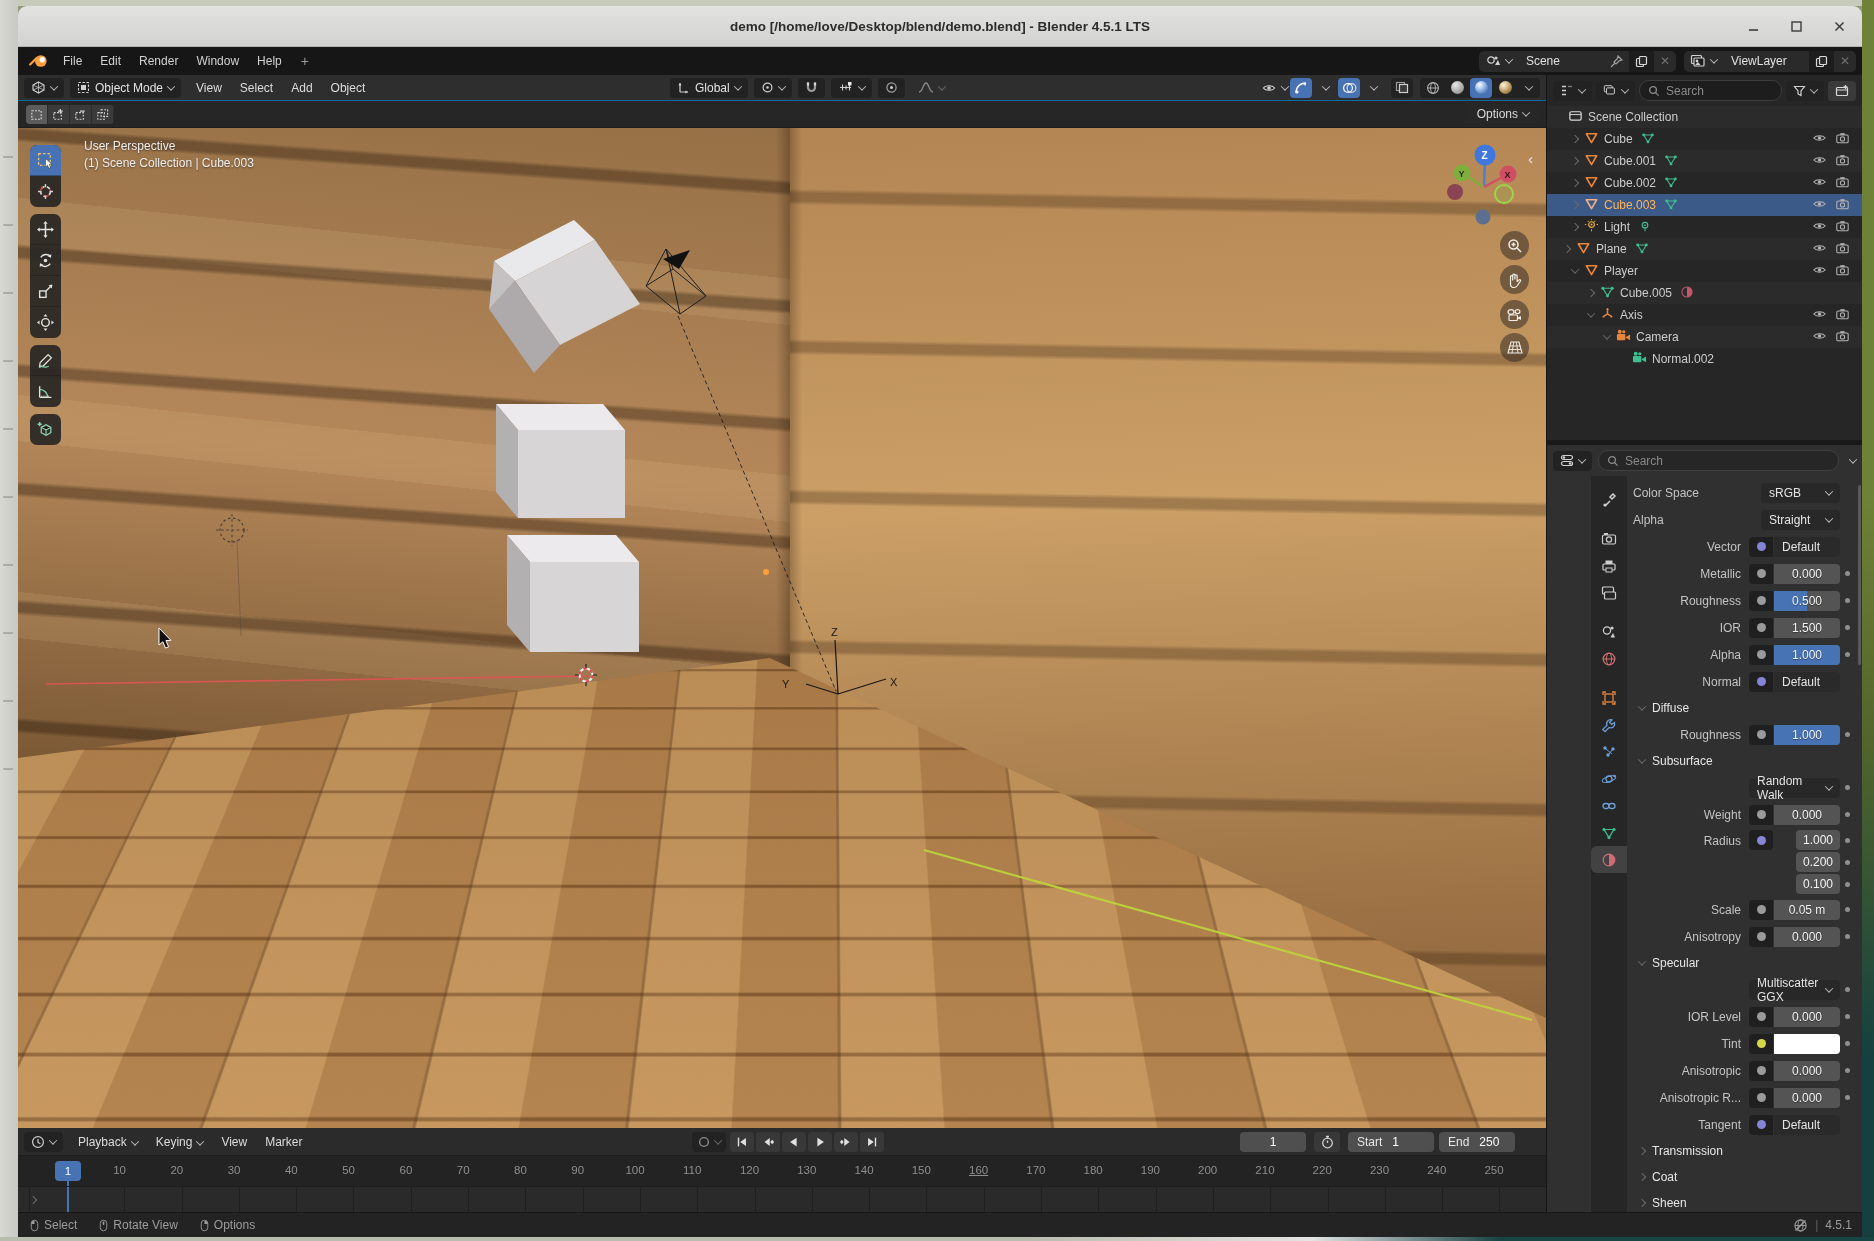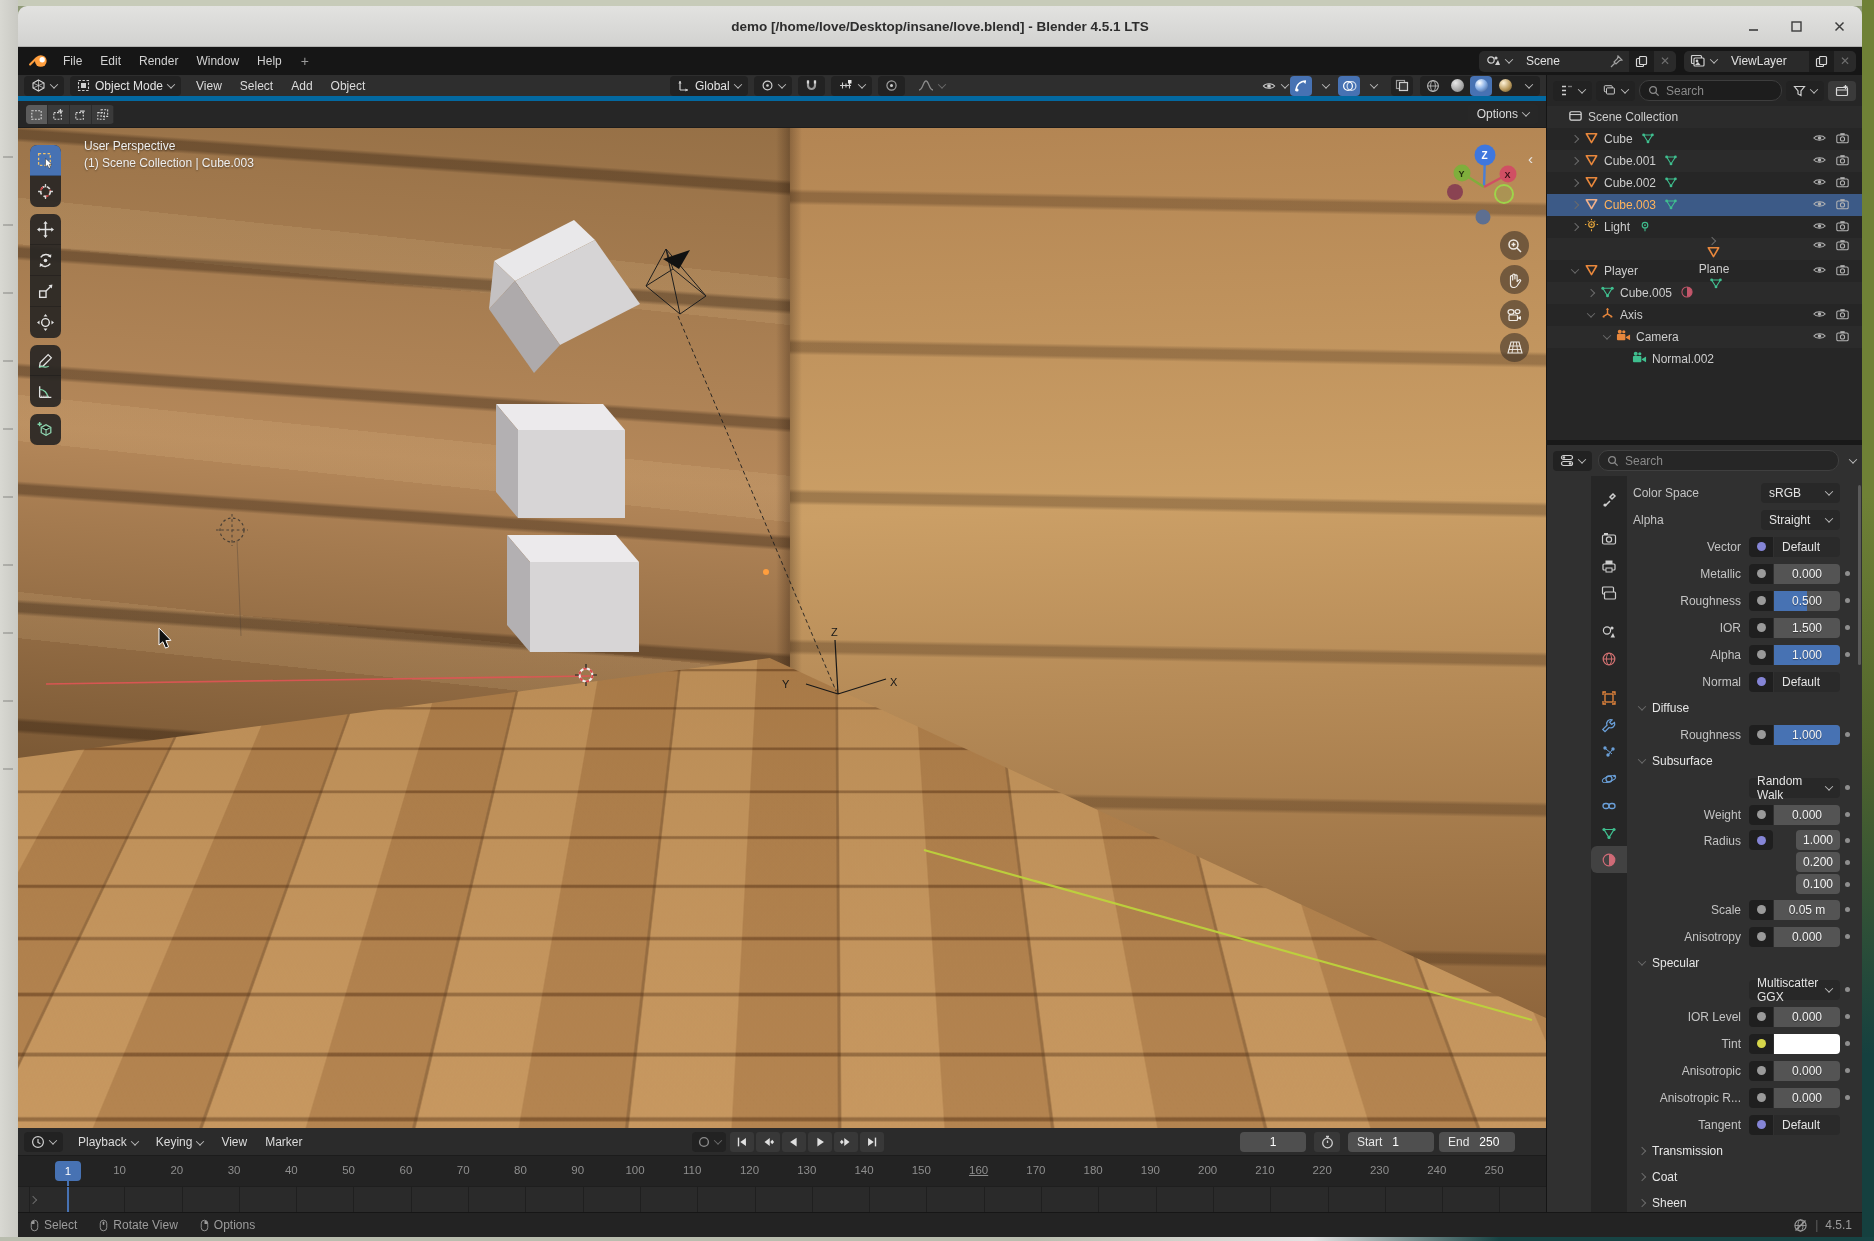--- a/index.html
+++ b/index.html
@@ -40,21 +40,21 @@
   .pill-label{color:#e0e0e0;padding:0 8px;min-width:86px;}
   .dimx{color:#6f6f6f;font-size:12px;padding:0 6px;}
 
   
   .cv{width:6px;height:6px;border-right:1.4px solid #b9b9b9;border-bottom:1.4px solid #b9b9b9;
       display:inline-block;transform:rotate(45deg) translate(-1px,-1px);margin-left:5px;flex:0 0 auto;}
   .cv.r{transform:rotate(-45deg);}
   .cv.dim{border-color:#6a6a6a;}
 
   
-  .vph{left:18px;top:75px;width:1528px;height:26px;background:#2e2e2e;display:flex;align-items:center;padding:0 6px;border-bottom:5px solid #0369a1;}
+  .vph{left:18px;top:75px;width:1528px;height:26px;background:#2e2e2e;display:flex;align-items:center;padding:0 6px;border-bottom:1px solid #0369a1;}
   .hbtn{display:flex;align-items:center;background:#222222;border-radius:4px;height:20px;padding:0 7px;margin-right:6px;color:#e2e2e2;}
   .hbtn.flat{background:transparent;}
   .hmenu{padding:0 9px;color:#dcdcdc;}
   .vph-center{position:absolute;left:652px;display:flex;align-items:flex-start;}
   .vph-right{margin-left:auto;display:flex;align-items:center;}
   .ibtn{display:flex;align-items:center;justify-content:center;height:20px;min-width:22px;border-radius:4px;margin-left:2px;color:#c9c9c9;}
   .ibtn.active{background:#4772b3;color:#fff;}
   .ibtn.grp{background:#222;}
   .ball{width:13px;height:13px;border-radius:50%;}
 
@@ -172,21 +172,21 @@
 <body>
 
 <div class="screen">
 
   <div class="abs desk-top"></div>
   <div class="abs desk-left"></div>
   <div class="abs desk-right"></div>
   <div class="abs desk-bottom"></div>
 
   <div class="abs titlebar">
-    <div class="tt">demo [/home/love/Desktop/insane/love.blend] - Blender 4.5.1 LTS</div>
+    <div class="tt">demo [/home/love/Desktop/blend/demo.blend] - Blender 4.5.1 LTS</div>
     <div class="winbtns">
       <div class="winbtn">
           <svg width="13" height="13" viewBox="0 0 13 13">
             <path d="M2 10h9" stroke="#3c3c3c" stroke-width="1.6"></path>
           </svg>
         </div>
       <div class="winbtn">
           <svg width="13" height="13" viewBox="0 0 13 13">
             <rect x="2" y="2" width="9" height="9" fill="none" stroke="#3c3c3c" stroke-width="1.4"></rect>
           </svg>
@@ -872,21 +872,21 @@
                 <path d="M1.5 8C4 4.6 12 4.6 14.5 8 12 11.4 4 11.4 1.5 8z" fill="none" stroke="currentColor" stroke-width="1.2"></path>
                 <circle cx="8" cy="8" r="2" fill="currentColor"></circle>
               </svg></span>
             <span><svg width="15" height="14" viewBox="0 0 16 16" style="color:#b4b4b4">
                 <rect x="1.5" y="4.5" width="13" height="9" rx="1.5" fill="none" stroke="currentColor" stroke-width="1.2"></rect>
                 <circle cx="8" cy="9" r="2.4" fill="none" stroke="currentColor" stroke-width="1.2"></circle>
                 <rect x="5.5" y="2.5" width="5" height="2" fill="currentColor"></rect>
               </svg></span>
           </span>
         </div>
-        <div class="olrow" style="padding-left: 14px; flex-direction: column;">
+        <div class="olrow" style="padding-left: 14px;">
           <span class="olexp">
             <span class="cv r dim" style="margin-left:0"></span>
           </span>
           <span style="margin-left: 3px;"><svg width="15" height="15" viewBox="0 0 16 16" style="color:#e8873c">
               <path d="M2.5 4h11L8 13.5z" fill="none" stroke="currentColor" stroke-width="1.7" stroke-linejoin="round"></path>
             </svg></span>
           <span class="lbl">Plane</span>
           <span class="dicon"><svg width="14" height="14" viewBox="0 0 16 16" style="color:#3fbf8f">
               <path d="M3 4.5h10L8 12.5z" fill="none" stroke="currentColor" stroke-width="1.2"></path>
               <circle cx="3" cy="4.5" r="1.6" fill="currentColor"></circle>

